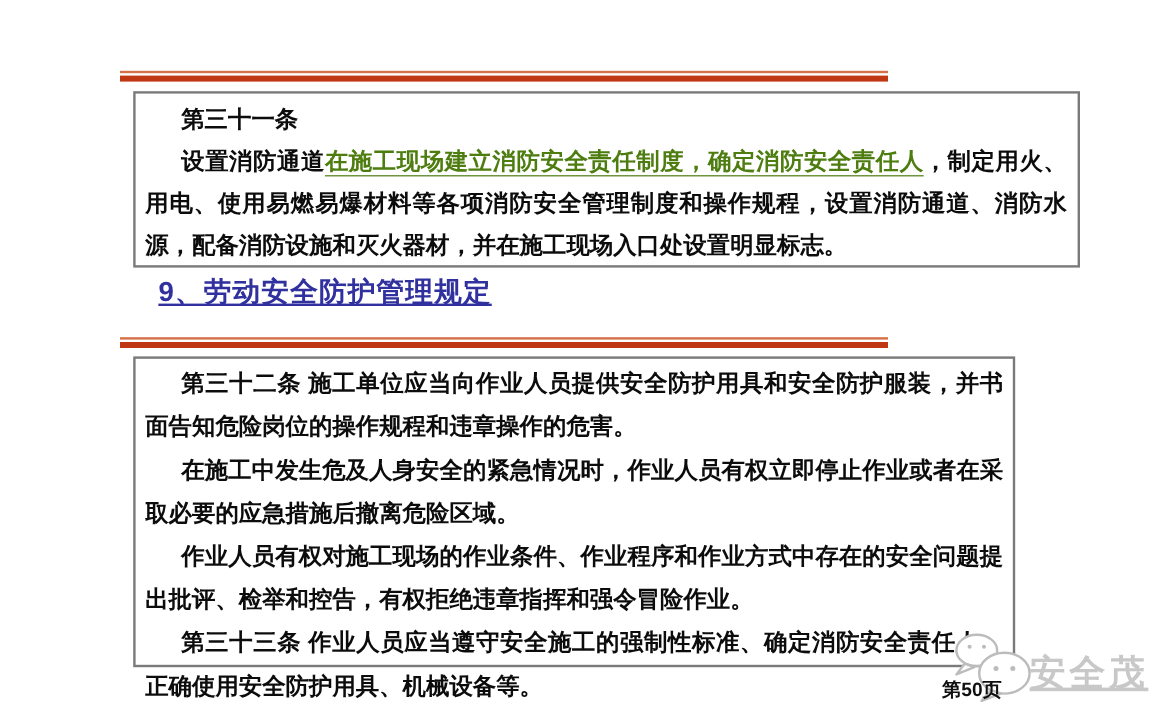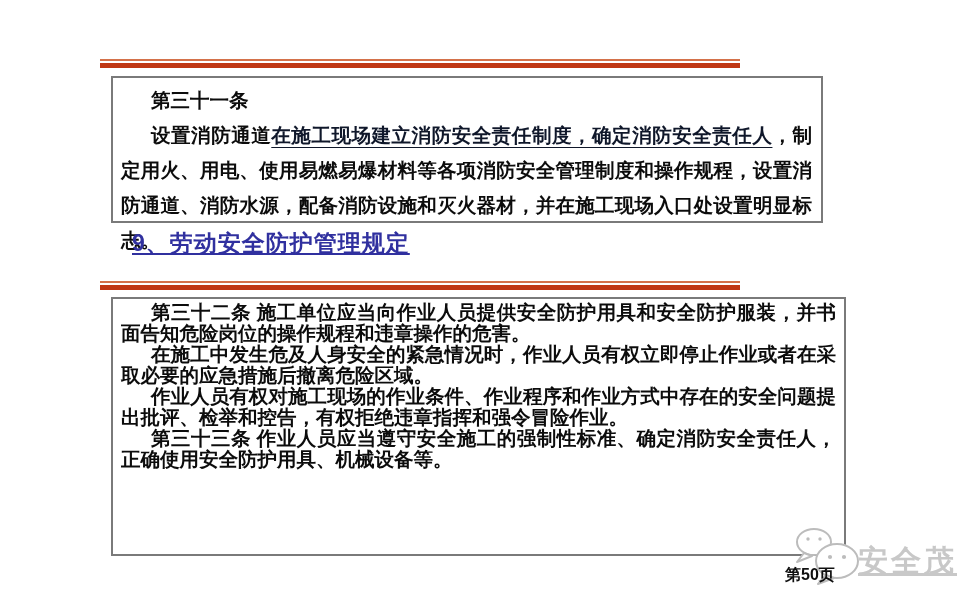--- a/index.html
+++ b/index.html
@@ -41,42 +41,42 @@
     left: 111px;
     border: 2px solid #7a7a7a;
     box-sizing: border-box;
     background: #ffffff;
     color: #0c0c0c;
     font-weight: bold;
     font-size: 19.5px;
   }
   #box1 {
     top: 76px;
-    width: 712px;
+    width: 789px;
     height: 147px;
     padding: 5px 9px 0 8px;
     line-height: 35px;
   }
   #box2 {
     top: 297px;
     width: 735px;
     height: 259px;
     padding: 3px 8px 0 8px;
-    line-height: 21px;
+    line-height: 36px;
   }
   .article-box p {
     margin: 0;
     text-indent: 30px;
     text-align: justify;
   }
   .article-heading {
     margin: 0 0 0 30px;
   }
   .hl {
-    color: #0f172a;
+    color: #4d7c0f;
     text-decoration: underline;
     text-underline-offset: 5px;
   }
   .watermark-icon {
     position: absolute;
     left: 789px;
     top: 526px;
     width: 80px;
     height: 62px;
     z-index: 3;

